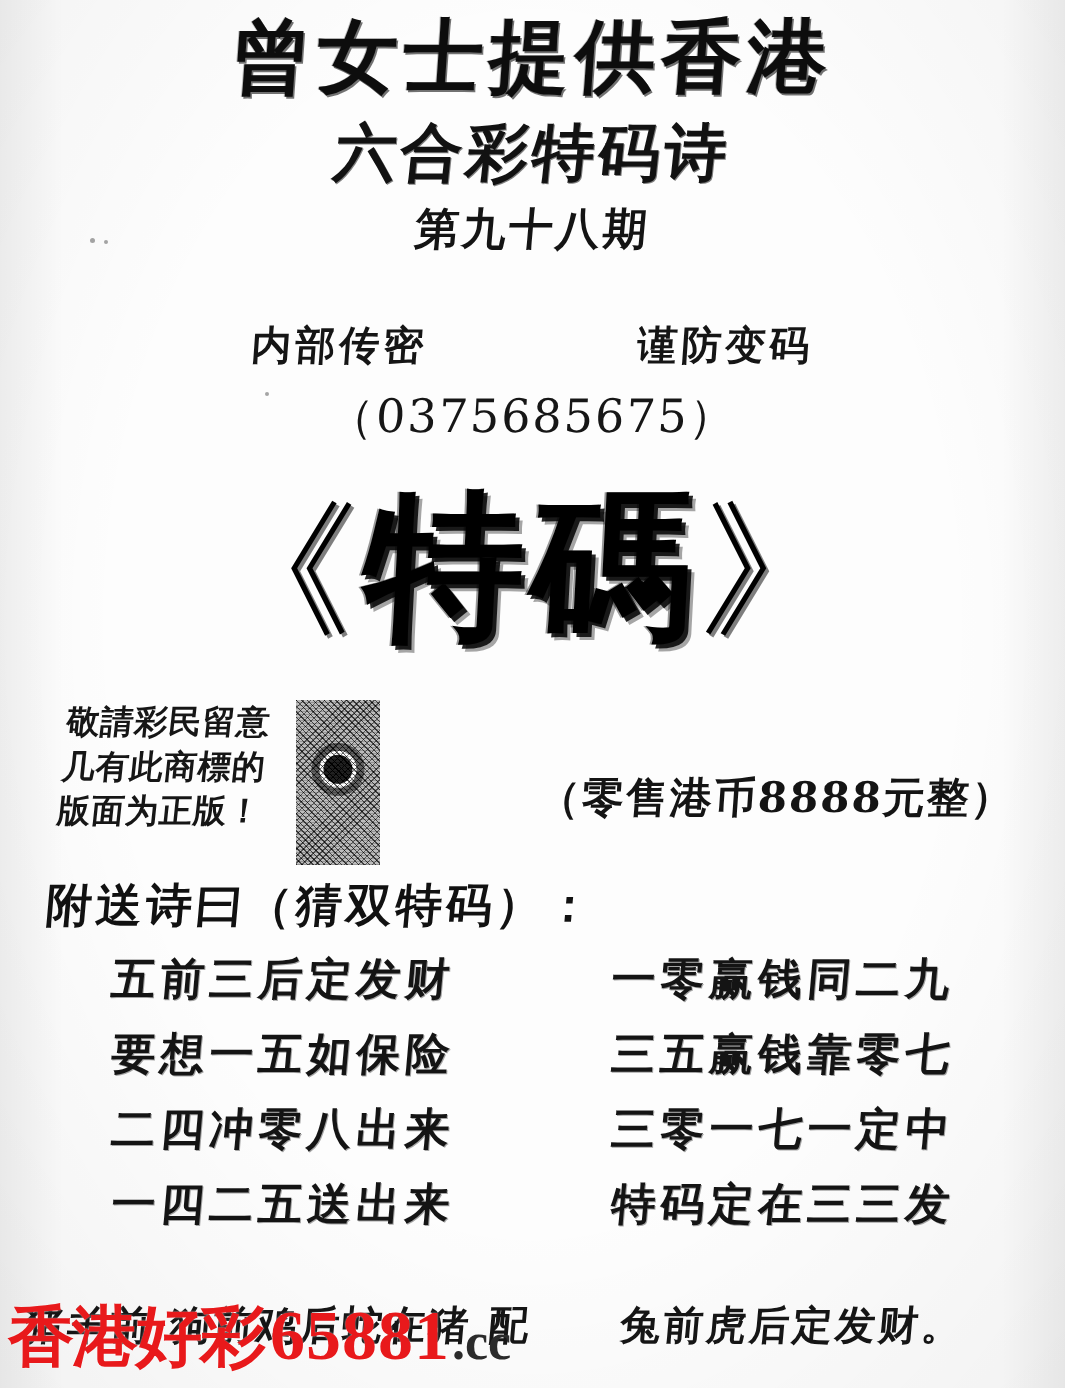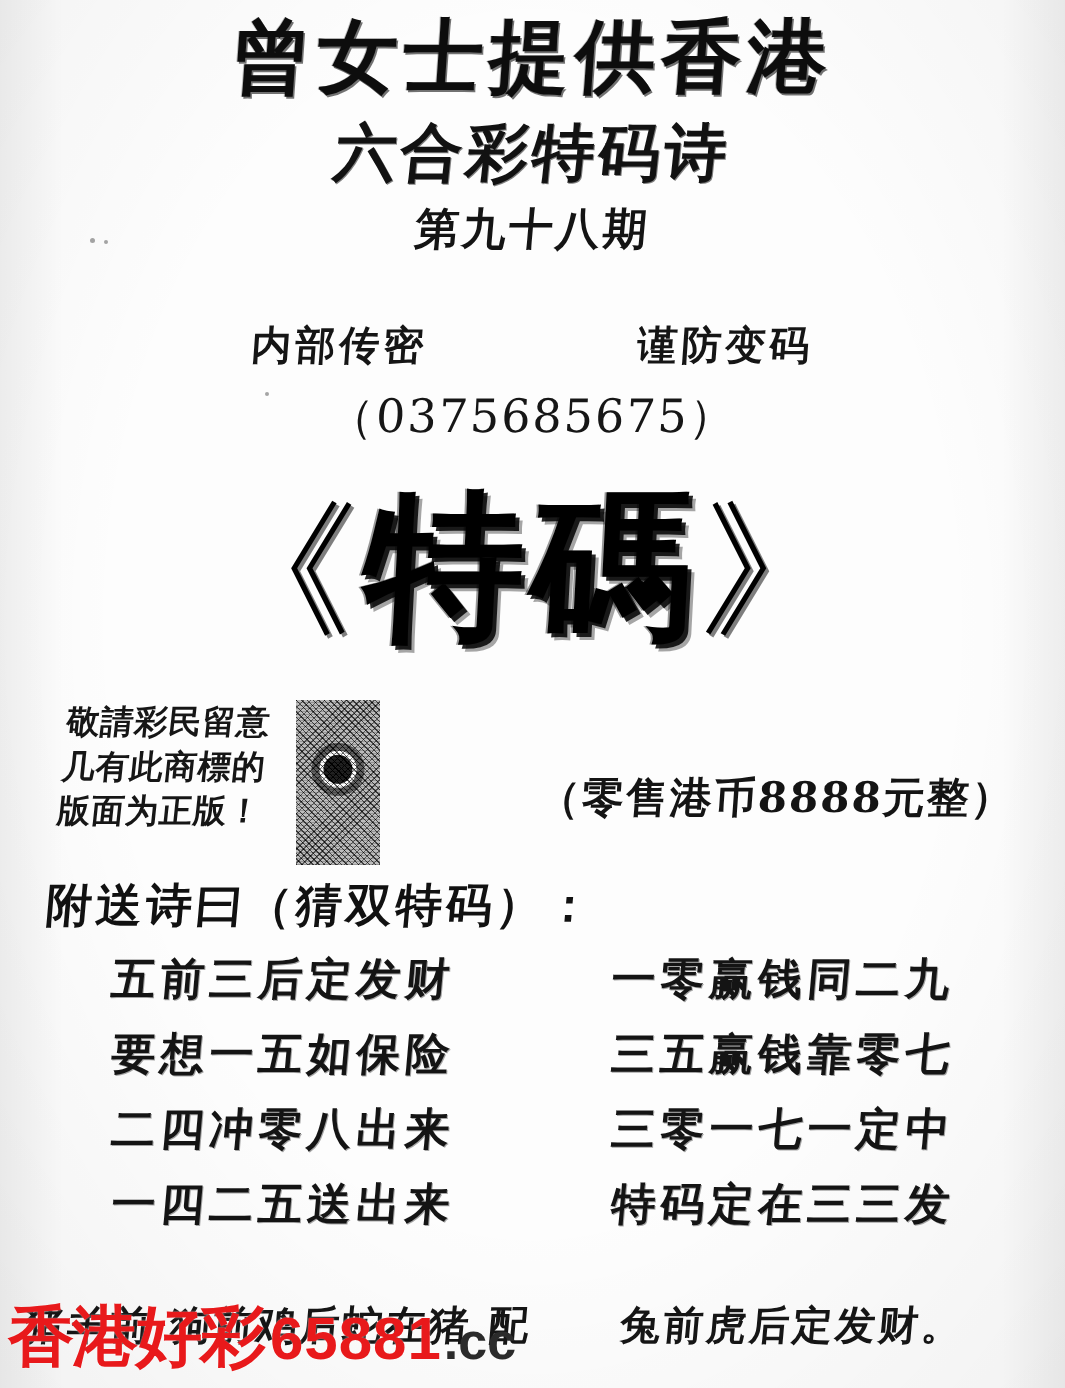--- a/index.html
+++ b/index.html
@@ -232,33 +232,33 @@
   .zodiac-left { width: 560px; text-align: left; padding-left: 10px; }
   .zodiac-right { width: 430px; text-align: left; }
 
   
   .watermark {
     position: absolute;
     left: 8px;
     bottom: 6px;
     display: flex;
     align-items: baseline;
-    font-family: Liberation Sans, sans-serif;
+    font-family: Liberation Serif, serif;
     font-weight: bold;
     white-space: nowrap;
     z-index: 5;
   }
   .wm-cn {
     font-size: 66px;
     color: #e8191b;
     letter-spacing: -2px;
     text-shadow: 0 0 2px rgba(255,255,255,0.7);
   }
   .wm-num {
-    font-size: 60px;
+    font-size: 70px;
     color: #e8191b;
     letter-spacing: 1px;
     margin-left: 6px;
     text-shadow: 0 0 2px rgba(255,255,255,0.7);
   }
   .wm-tld {
     font-size: 52px;
     color: #2b2b2b;
     margin-left: 2px;
     text-align: center;

